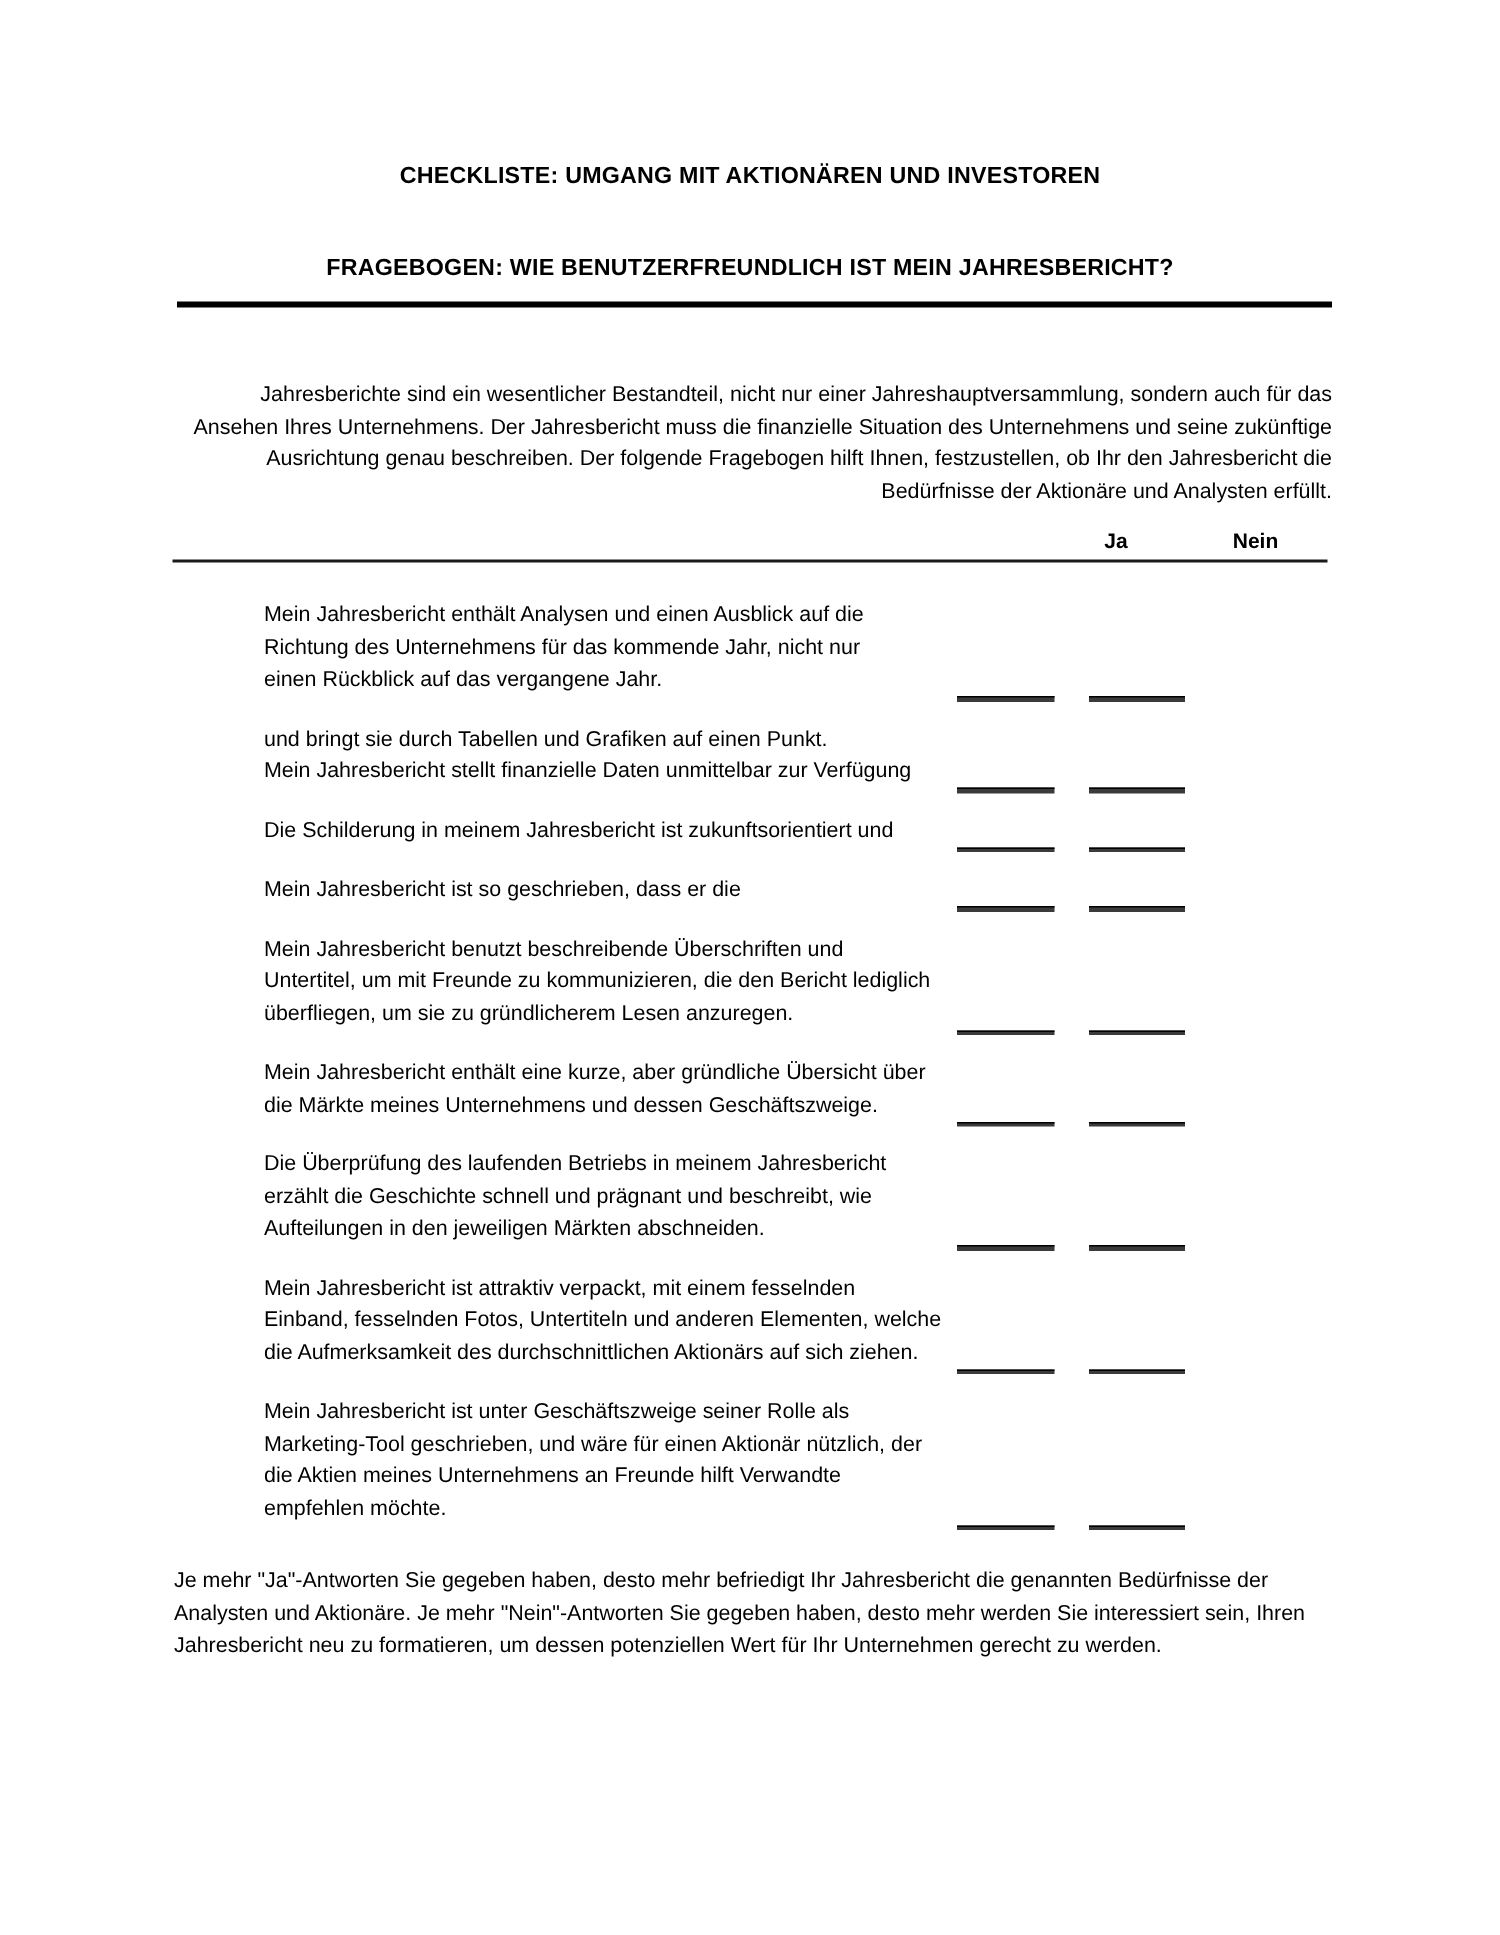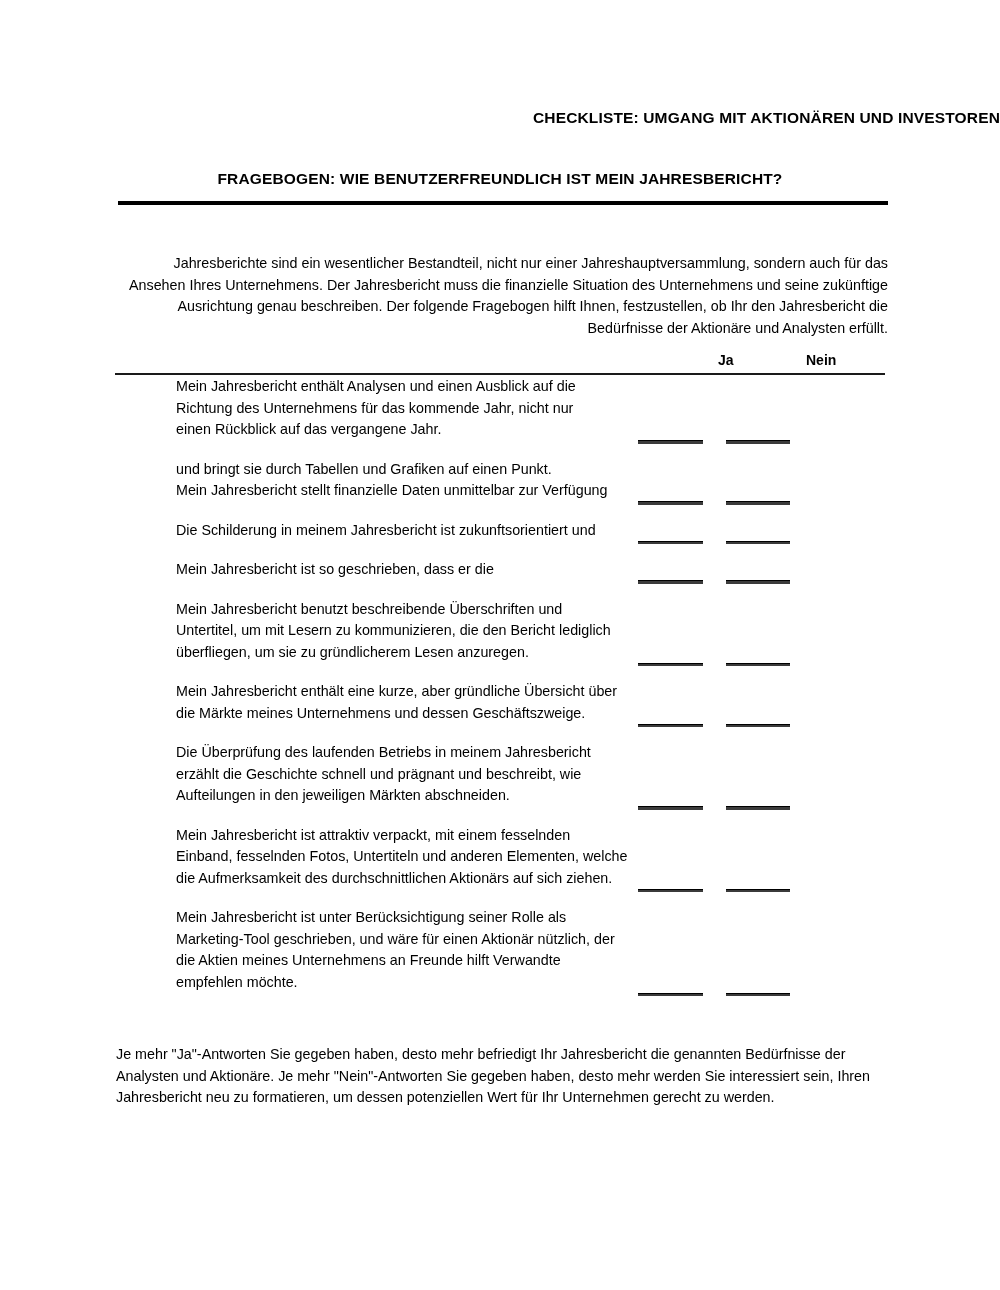--- a/index.html
+++ b/index.html
@@ -32,21 +32,20 @@
     top: 108px;
     width: 1000px;
     text-align: center;
   }
   .doc-title {
     font-size: 15.5px;
     font-weight: bold;
     letter-spacing: 0.15px;
     line-height: 20px;
     margin: 0;
-    text-align: right;
   }
   .doc-subtitle {
     font-size: 15.5px;
     font-weight: bold;
     letter-spacing: 0.15px;
     line-height: 20px;
     margin: 41px 0 0 0;
   }
 
   
@@ -69,39 +68,39 @@
     line-height: 21.5px;
     text-align: right;
   }
 
   
   .col-head {
     position: absolute;
     top: 352px;
     font-size: 14px;
     font-weight: bold;
-    text-align: left;
+    text-align: center;
   }
   .col-head.ja   { left: 718px; width: 52px; }
   .col-head.nein { left: 806px; width: 62px; }
 
   .head-rule {
     position: absolute;
     left: 115px;
     top: 373px;
     width: 770px;
     height: 1.6px;
     background: #1a1a1a;
   }
 
   
   .checklist {
     position: absolute;
     left: 0;
-    top: 376px;
+    top: 400px;
     width: 904px;
   }
   .item {
     position: relative;
     margin-bottom: 18px;
   }
   .item-text {
     margin-left: 176px;
     width: 540px;
     font-size: 14.3px;
@@ -191,21 +190,21 @@
           <span class="ln">Mein Jahresbericht ist so geschrieben, dass er die</span>
         </div>
         <div class="blanks">
           <div class="blank ja"></div>
           <div class="blank nein"></div>
         </div>
       </div>
       <div class="item">
         <div class="item-text">
           <span class="ln">Mein Jahresbericht benutzt beschreibende Überschriften und</span>
-          <span class="ln">Untertitel, um mit Lesern zu kommunizieren, die den Bericht lediglich</span>
+          <span class="ln">Untertitel, um mit Freunde zu kommunizieren, die den Bericht lediglich</span>
           <span class="ln">überfliegen, um sie zu gründlicherem Lesen anzuregen.</span>
         </div>
         <div class="blanks">
           <div class="blank ja"></div>
           <div class="blank nein"></div>
         </div>
       </div>
       <div class="item">
         <div class="item-text">
           <span class="ln">Mein Jahresbericht enthält eine kurze, aber gründliche Übersicht über</span>
@@ -233,21 +232,21 @@
           <span class="ln">Einband, fesselnden Fotos, Untertiteln und anderen Elementen, welche</span>
           <span class="ln">die Aufmerksamkeit des durchschnittlichen Aktionärs auf sich ziehen.</span>
         </div>
         <div class="blanks">
           <div class="blank ja"></div>
           <div class="blank nein"></div>
         </div>
       </div>
       <div class="item">
         <div class="item-text">
-          <span class="ln">Mein Jahresbericht ist unter Berücksichtigung seiner Rolle als</span>
+          <span class="ln">Mein Jahresbericht ist unter Geschäftszweige seiner Rolle als</span>
           <span class="ln">Marketing-Tool geschrieben, und wäre für einen Aktionär nützlich, der</span>
           <span class="ln">die Aktien meines Unternehmens an Freunde hilft Verwandte</span>
           <span class="ln">empfehlen möchte.</span>
         </div>
         <div class="blanks">
           <div class="blank ja"></div>
           <div class="blank nein"></div>
         </div>
       </div>
     </div>

